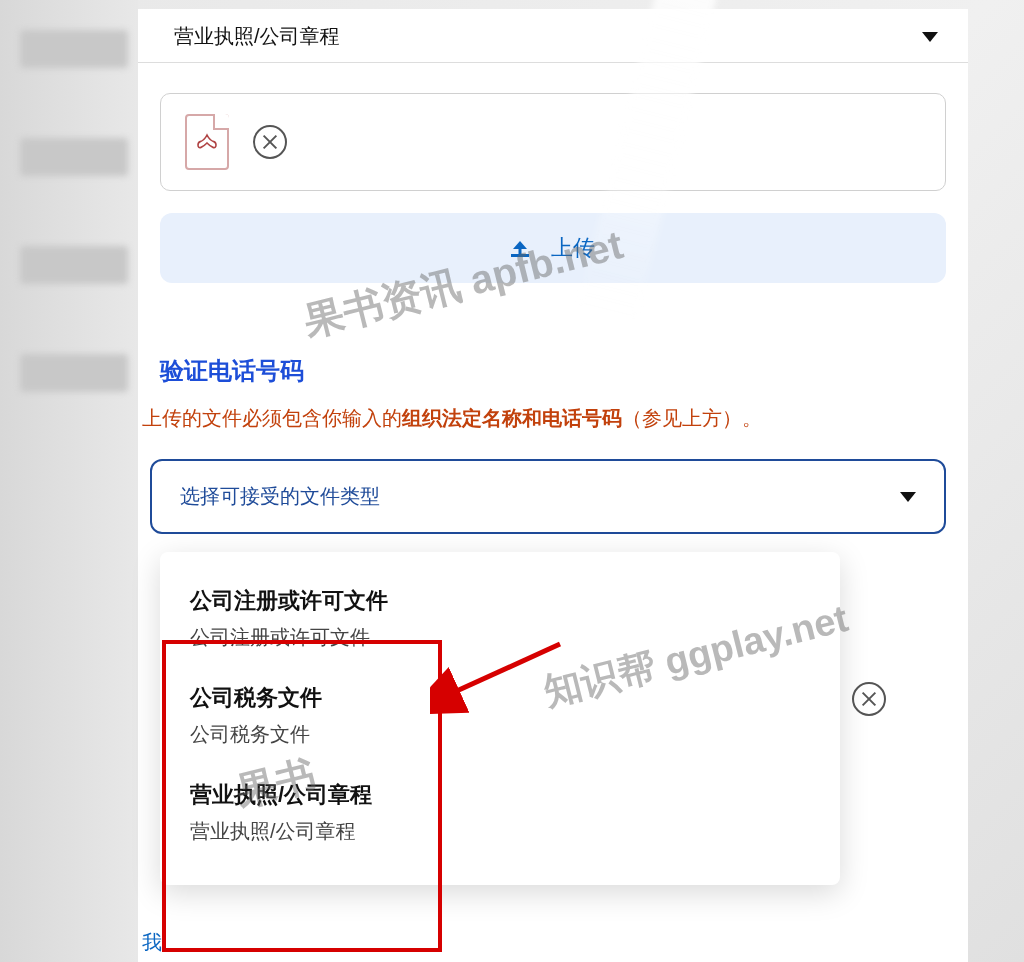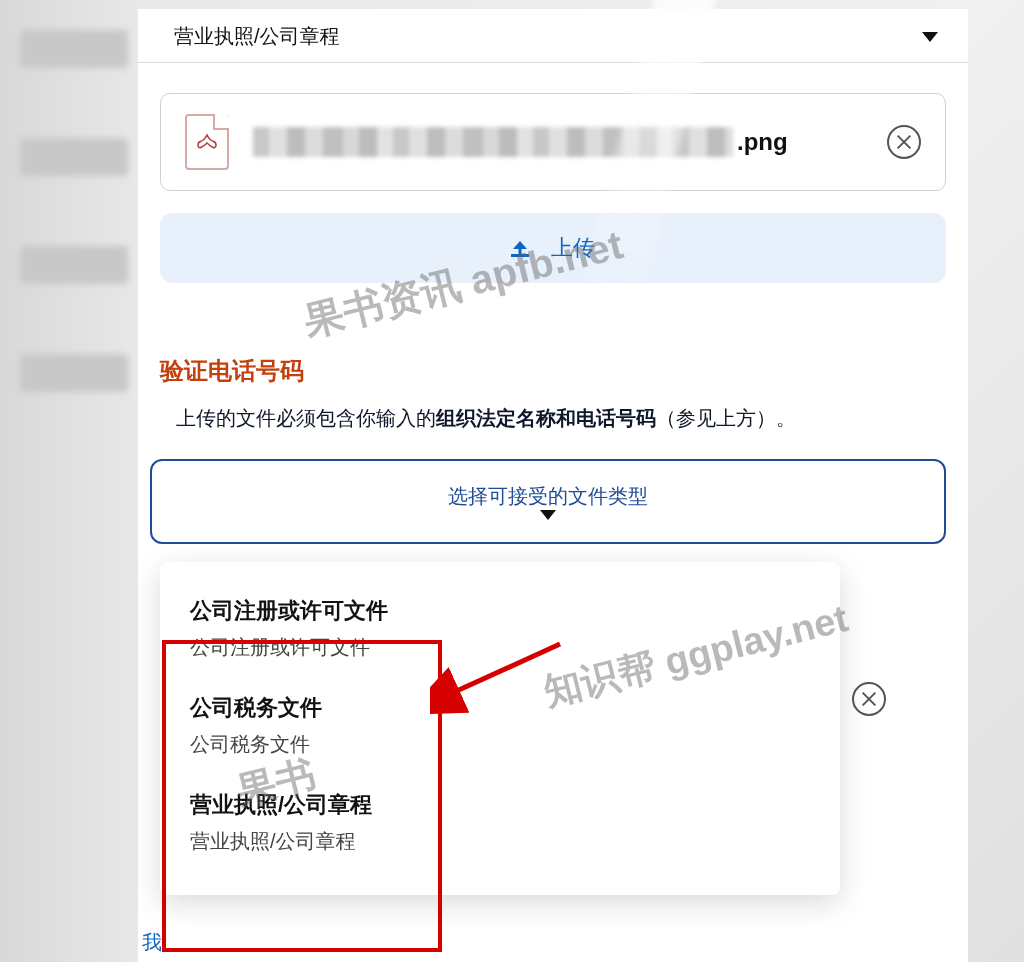--- a/index.html
+++ b/index.html
@@ -155,39 +155,38 @@
     .upload-base {
       position: absolute;
       left: 0; bottom: 0;
       width: 100%; height: 3px;
       background: #0a66c2;
     }
     .section-title {
       margin: 72px 22px 0 22px;
       font-size: 24px;
       font-weight: 700;
+      color: #1d4ed8;
+    }
+    .section-desc {
+      margin: 16px 22px 0 4px;
+      font-size: 20px;
       color: #c2410c;
-    }
-    .section-desc {
-      margin: 16px 22px 0 38px;
-      font-size: 20px;
-      color: #0f172a;
       line-height: 1.5;
     }
     .section-desc .strong { font-weight: 700; }
     .select-box {
       margin: 26px 22px 0 12px;
       border: 2px solid #1f4b99;
       border-radius: 12px;
       padding: 22px 28px;
       display: flex;
       align-items: center;
       justify-content: space-between;
       cursor: pointer;
-      flex-direction: column;
     }
     .select-placeholder {
       color: #1f4b99;
       font-size: 20px;
       font-weight: 400;
     }
     .dropdown-wrapper { position: relative; }
     .dropdown-panel {
       position: absolute;
       left: 22px;
@@ -298,24 +297,20 @@
     <span class="caret-down"></span>
   </div>
 
   <div class="file-row">
     <div class="file-icon-box">
       <span class="pdf-glyph">
         <svg width="24" height="20" viewBox="0 0 24 20">
           <path d="M12 2 C7 12 3 6 3 12 C3 17 8 14 12 10 C16 14 21 17 21 12 C21 6 17 12 12 2 Z" fill="none" stroke="#b04444" stroke-width="1.6"></path>
         </svg>
       </span>
-    </div>
-    <div class="filename-area">
-      <span class="blurred-name"></span>
-      <span class="file-ext">.png</span>
     </div>
     <div class="circle-x"></div>
   </div>
 
   <div class="upload-btn">
     <span class="upload-glyph">
         <span class="upload-base"></span>
       </span>
     <span>上传</span>
   </div>

